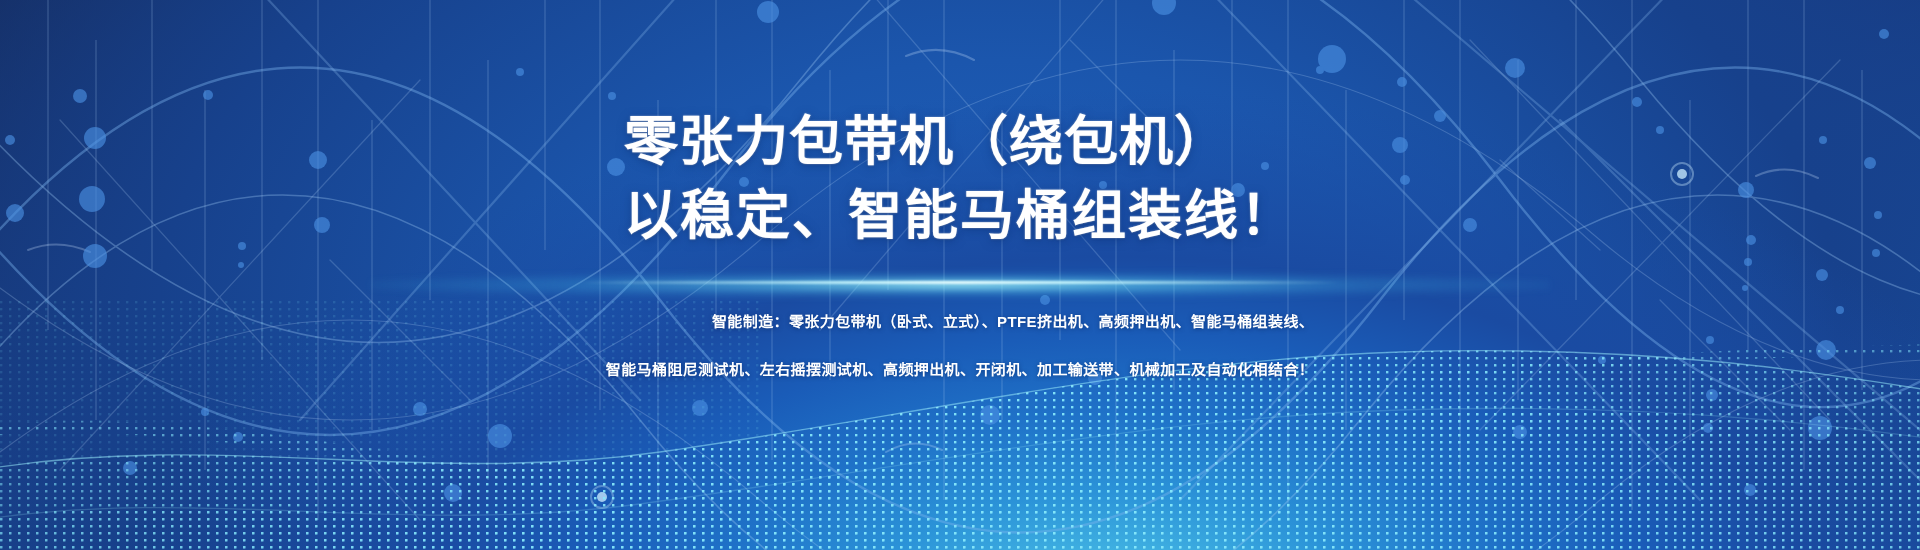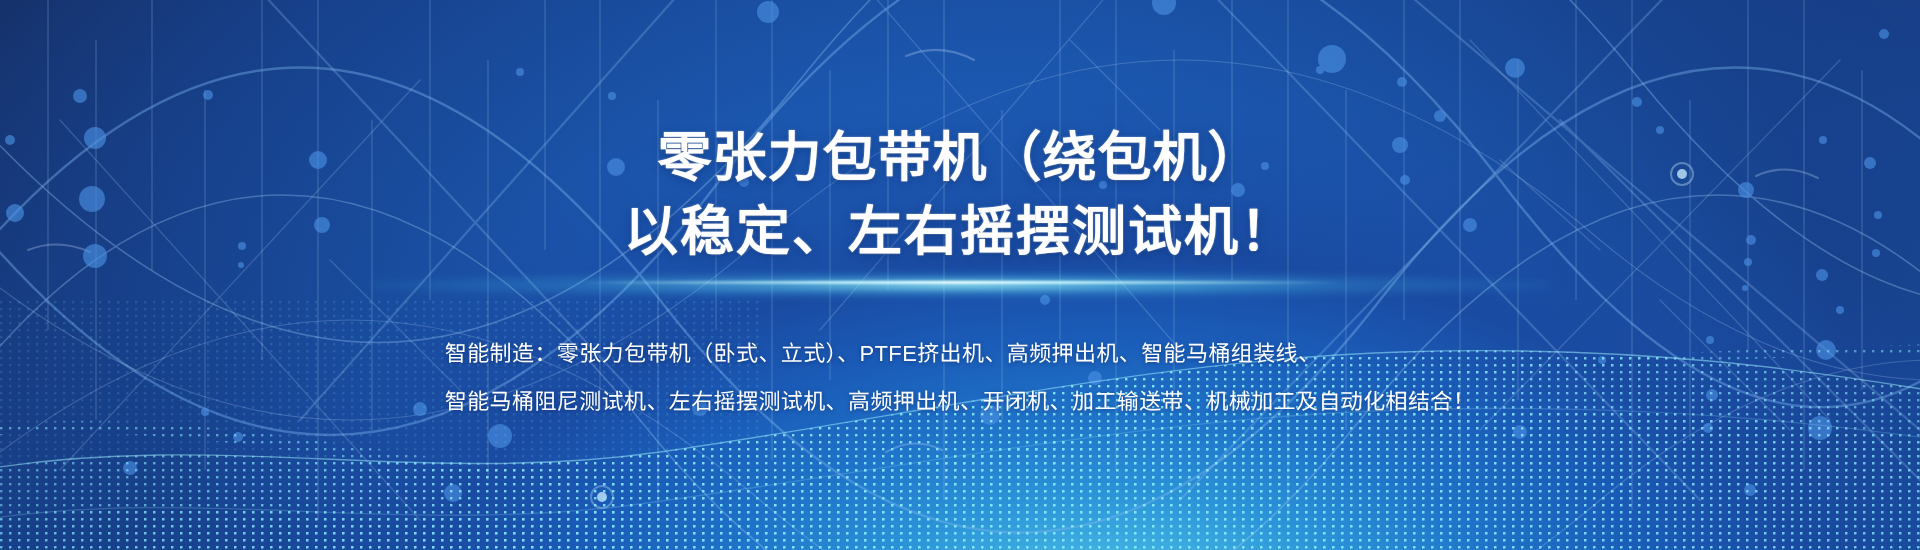--- a/index.html
+++ b/index.html
@@ -87,42 +87,41 @@
     z-index: 5;
     width: 100%;
     height: 100%;
     display: flex;
     flex-direction: column;
     align-items: center;
     padding-top: 104px;
   }
 
   .headline {
-    margin: 16px;
-    text-align: center;
+    margin: 0;
     color: #ffffff;
     font-weight: 700;
     font-size: 54px;
     line-height: 74px;
     letter-spacing: 1px;
     text-shadow:
       0 0 2px rgba(255,255,255,.55),
       0 2px 10px rgba(10,50,120,.55),
       0 1px 2px rgba(10,40,100,.5);
   }
   .headline .line { display: block; white-space: nowrap; }
   .headline .line-2 { letter-spacing: 2px; }
 
   .subtitle {
     margin-top: 46px;
-    text-align: left;
+    text-align: right;
     color: #ffffff;
-    font-size: 22px;
+    font-size: 15px;
     line-height: 48px;
-    font-weight: 400;
+    font-weight: 700;
     letter-spacing: .4px;
     text-shadow: 0 1px 4px rgba(8,40,100,.6);
   }
   .subtitle .sline { display: block; white-space: nowrap; }
 </style>
 </head>
 <body>
 
 <div class="banner">
 
@@ -318,21 +317,21 @@
     </g>
   </svg>
 
   <div class="glow-band"></div>
   <div class="glow-core"></div>
 
   <div class="content">
 
     <h1 class="headline">
       <span class="line line-1">零张力包带机（绕包机）</span>
-      <span class="line line-2">以稳定、左右摇摆测试机！</span>
+      <span class="line line-2">以稳定、智能马桶组装线！</span>
     </h1>
 
     <div class="subtitle">
       <span class="sline sline-1">智能制造：零张力包带机（卧式、立式）、PTFE挤出机、高频押出机、智能马桶组装线、</span>
       <span class="sline sline-2">智能马桶阻尼测试机、左右摇摆测试机、高频押出机、开闭机、加工输送带、机械加工及自动化相结合！</span>
     </div>
 
   </div>
 </div>
 

